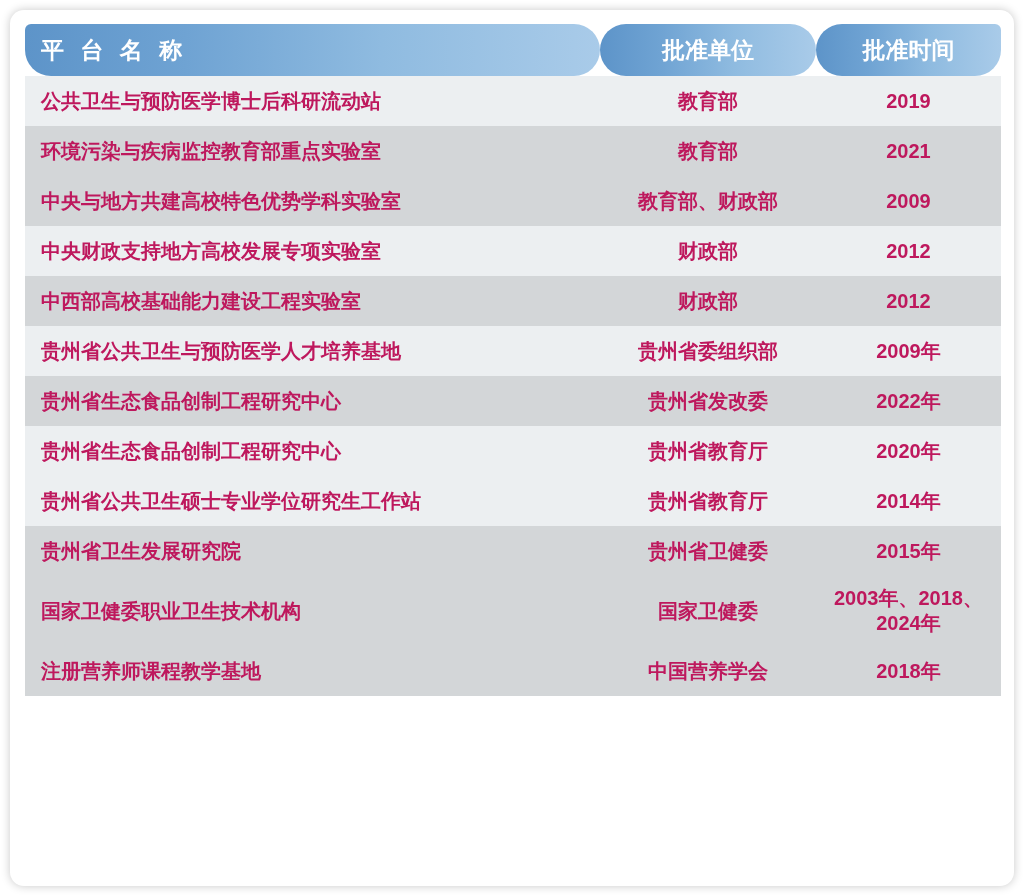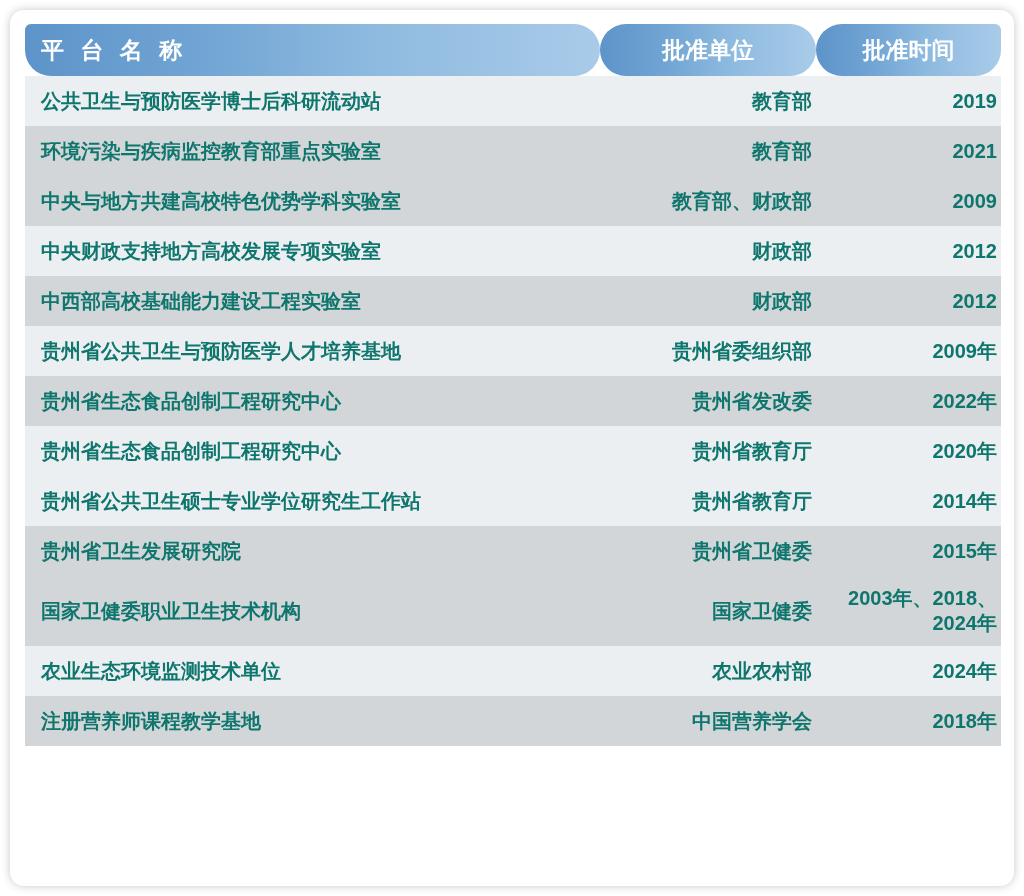--- a/index.html
+++ b/index.html
@@ -62,32 +62,32 @@
   thead th.th-unit,
   thead th.th-year {
     text-align: center;
   }
   thead tr th:first-child { border-top-left-radius: 6px; }
   thead tr th:last-child  { border-top-right-radius: 6px; }
 
   tbody td {
     font-size: 20px;
     font-weight: bold;
-    color: #0f766e;
+    color: #be185d;
     vertical-align: middle;
     line-height: 1.25;
     margin-top: 30px;
   }
   tbody td.td-name {
     text-align: left;
     padding: 6px 8px 6px 16px;
   }
   tbody td.td-unit,
   tbody td.td-year {
-    text-align: right;
+    text-align: center;
     padding: 6px 4px;
   }
 
   tbody tr.row-odd  td { background: #eceff1; }
   tbody tr.row-even td { background: #d3d6d8; }
 
   tbody tr td { height: 38px; }
   tbody tr.tall td { height: 58px; }
 </style>
 </head>
@@ -157,25 +157,20 @@
           <tr class="row-even">
             <td class="td-name">贵州省卫生发展研究院</td>
             <td class="td-unit">贵州省卫健委</td>
             <td class="td-year">2015年</td>
           </tr>
           <tr class="row-even tall">
             <td class="td-name">国家卫健委职业卫生技术机构</td>
             <td class="td-unit">国家卫健委</td>
             <td class="td-year">2003年、2018、2024年</td>
           </tr>
-          <tr class="row-odd">
-            <td class="td-name">农业生态环境监测技术单位</td>
-            <td class="td-unit">农业农村部</td>
-            <td class="td-year">2024年</td>
-          </tr>
           <tr class="row-even">
             <td class="td-name">注册营养师课程教学基地</td>
             <td class="td-unit">中国营养学会</td>
             <td class="td-year">2018年</td>
           </tr>
         </tbody>
     </table>
   </div>
 </div>
 

